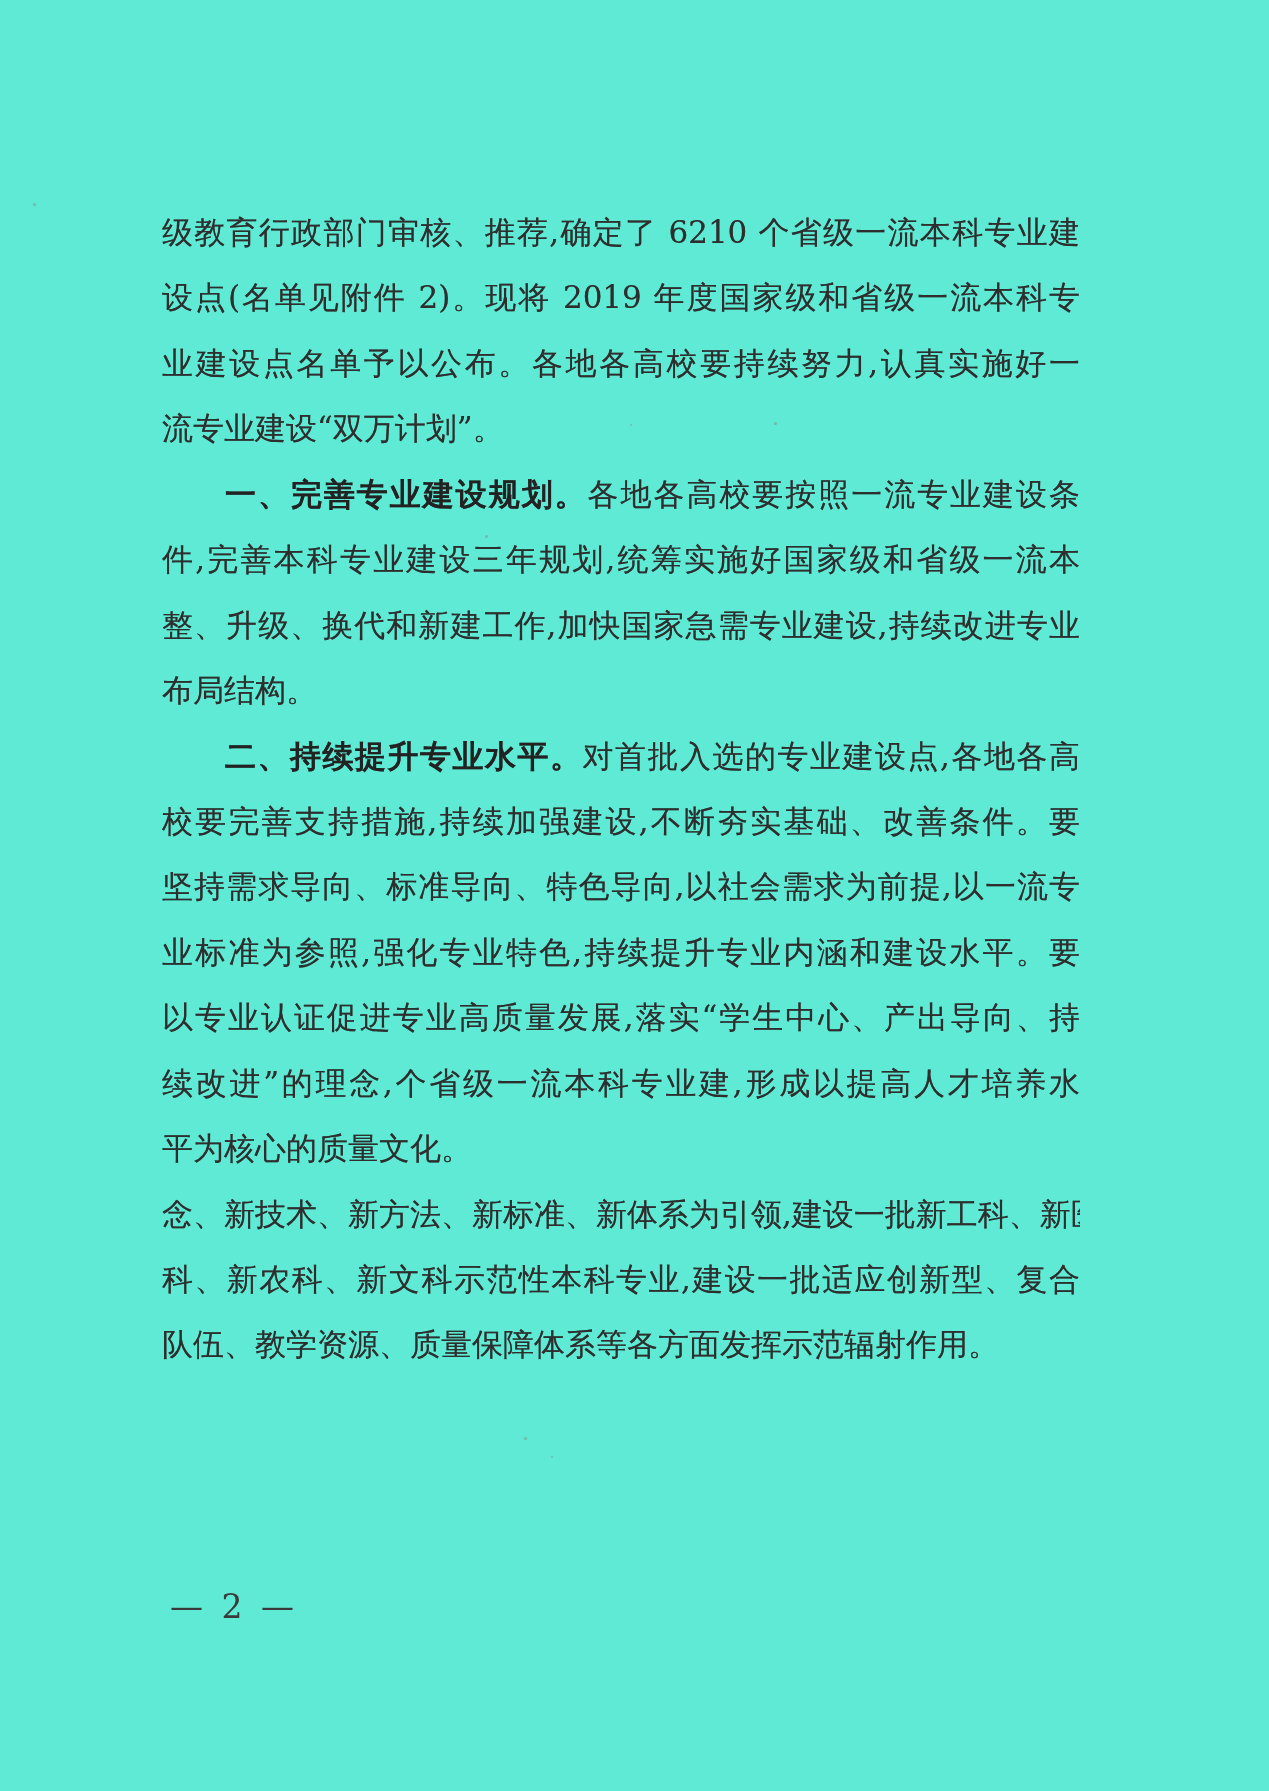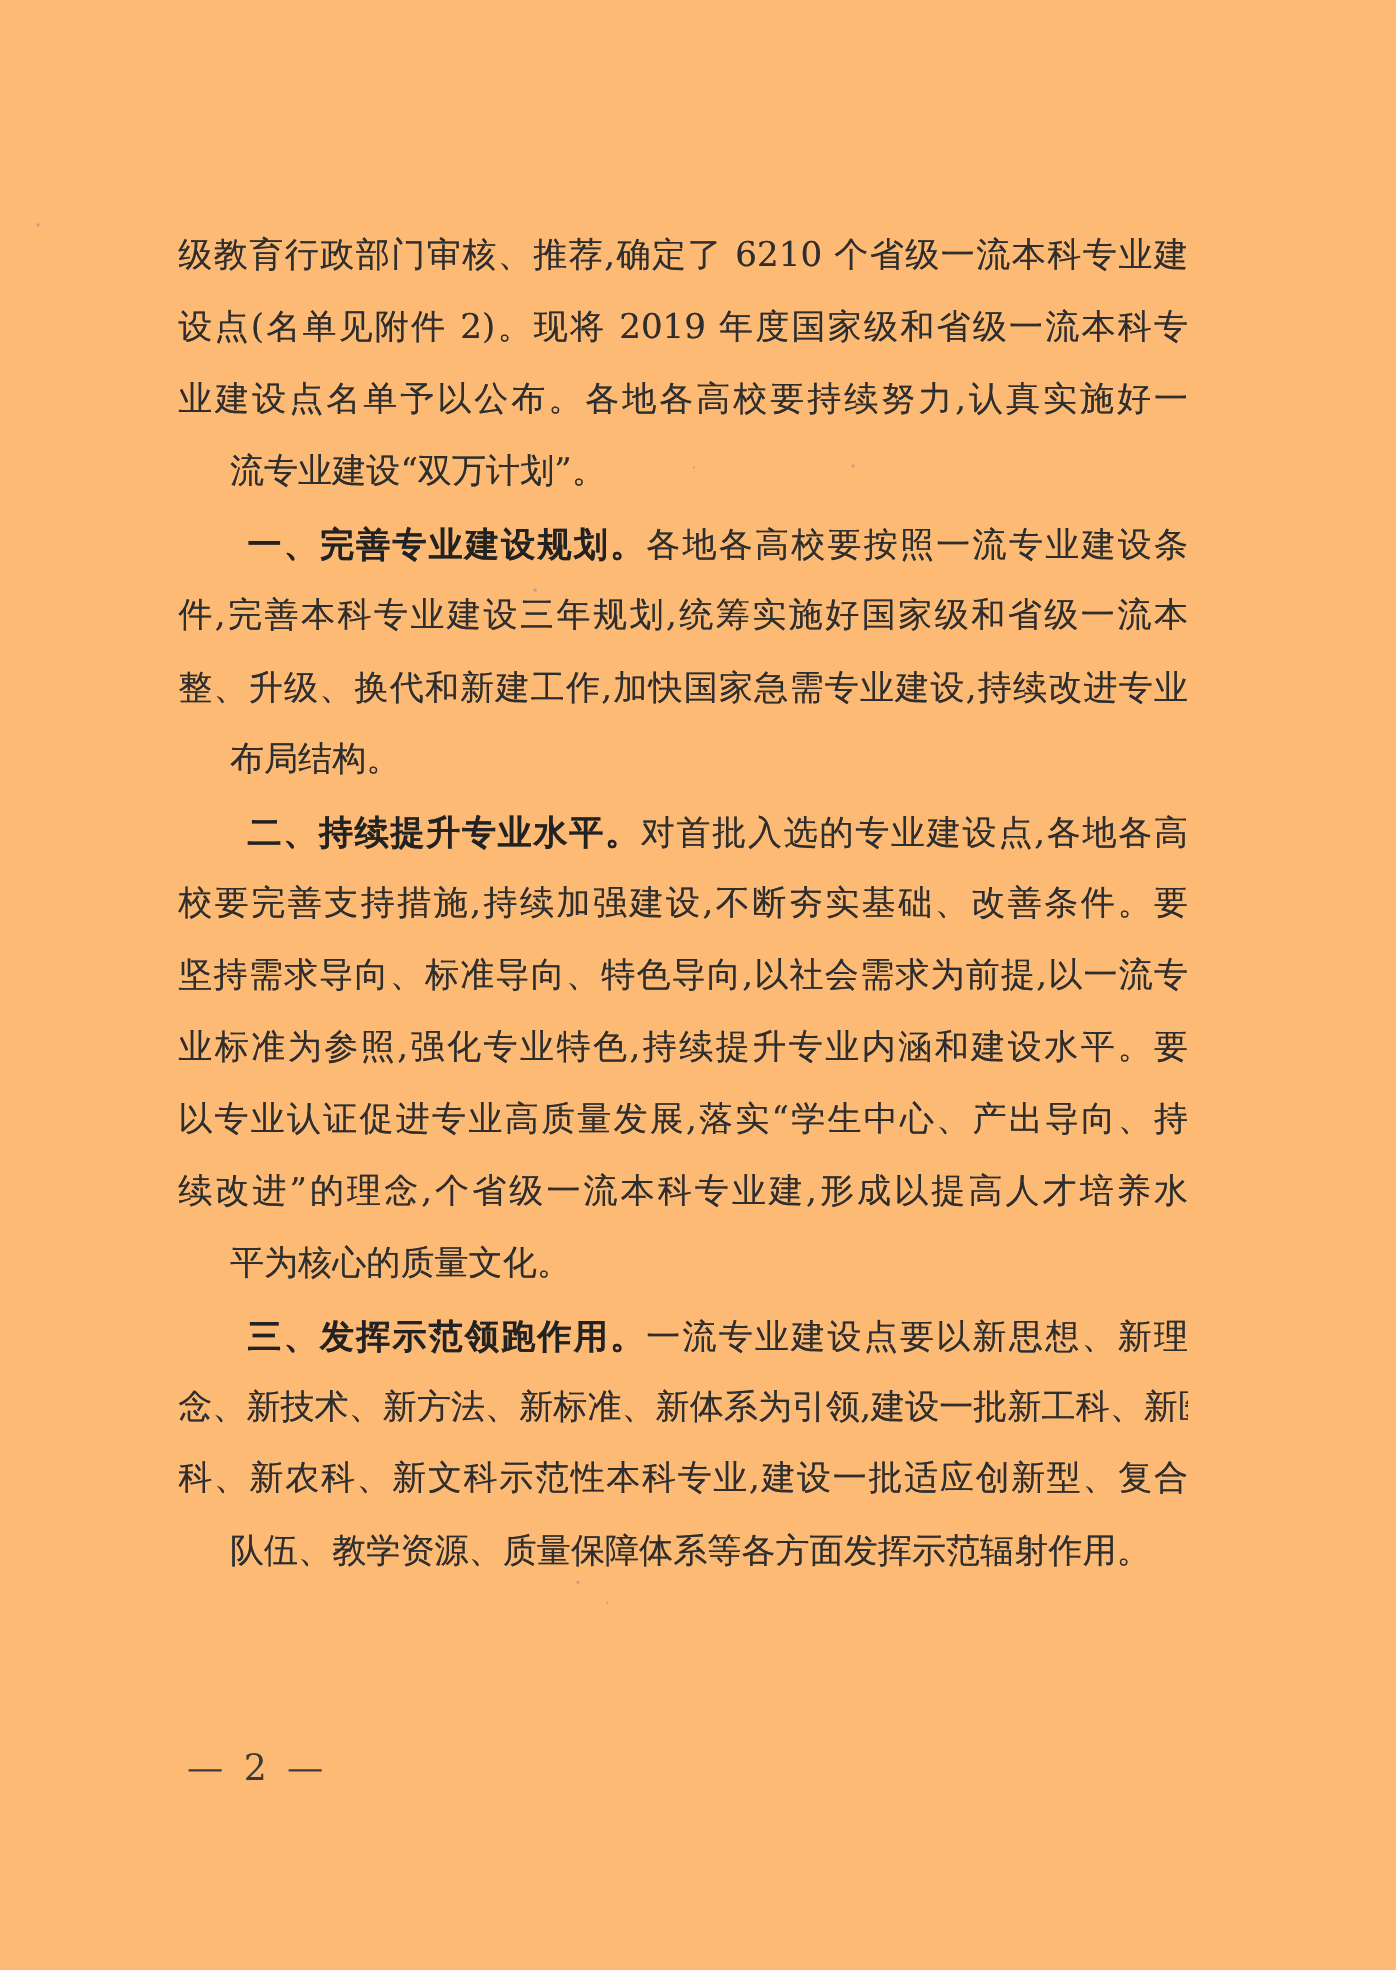--- a/index.html
+++ b/index.html
@@ -4,21 +4,21 @@
 <style>
   html, body {
     margin: 0;
     padding: 0;
     background: #ffffff;
   }
   .page {
     position: relative;
     width: 1269px;
     height: 1791px;
-    background: #fdba74;
+    background: #5eead4;
     overflow: hidden;
     font-family: "DejaVu Serif", serif;
   }
   .content {
     position: absolute;
     left: 162px;
     top: 200px;
     width: 918px;
   }
   .line {
@@ -27,21 +27,20 @@
     line-height: 65.45px;
     color: #2e2e2e;
     text-align: justify;
     text-align-last: justify;
     overflow: hidden;
     white-space: nowrap;
     text-shadow: 0 0 0.6px rgba(40,40,40,0.55);
   }
   .line.para-end {
     text-align-last: left;
-    margin-left: 47px;
   }
   .line.indent {
     text-indent: 63px;
   }
   .line b {
     font-family: Liberation Sans, sans-serif;
     font-weight: 700;
     color: #222222;
   }
   .footer {
@@ -78,21 +77,20 @@
     <div class="line para-end"><span>布局结构。</span></div>
 
     <div class="line indent"><b>二、持续提升专业水平。</b><span>对首批入选的专业建设点,各地各高</span></div>
     <div class="line"><span>校要完善支持措施,持续加强建设,不断夯实基础、改善条件。要</span></div>
     <div class="line"><span>坚持需求导向、标准导向、特色导向,以社会需求为前提,以一流专</span></div>
     <div class="line"><span>业标准为参照,强化专业特色,持续提升专业内涵和建设水平。要</span></div>
     <div class="line"><span>以专业认证促进专业高质量发展,落实“学生中心、产出导向、持</span></div>
     <div class="line"><span>续改进”的理念,个省级一流本科专业建,形成以提高人才培养水</span></div>
     <div class="line para-end"><span>平为核心的质量文化。</span></div>
 
-    <div class="line indent"><b>三、发挥示范领跑作用。</b><span>一流专业建设点要以新思想、新理</span></div>
     <div class="line"><span>念、新技术、新方法、新标准、新体系为引领,建设一批新工科、新医</span></div>
     <div class="line"><span>科、新农科、新文科示范性本科专业,建设一批适应创新型、复合</span></div>
     <div class="line para-end"><span>队伍、教学资源、质量保障体系等各方面发挥示范辐射作用。</span></div>
   </div>
 
   <div class="footer">— 2 —</div>
 
   <div class="speck" style="left:33px; top:203px; width:3px; height:3px;"></div>
   <div class="speck" style="left:485px; top:535px; width:3px; height:3px;"></div>
   <div class="speck" style="left:774px; top:422px; width:3px; height:3px;"></div>

